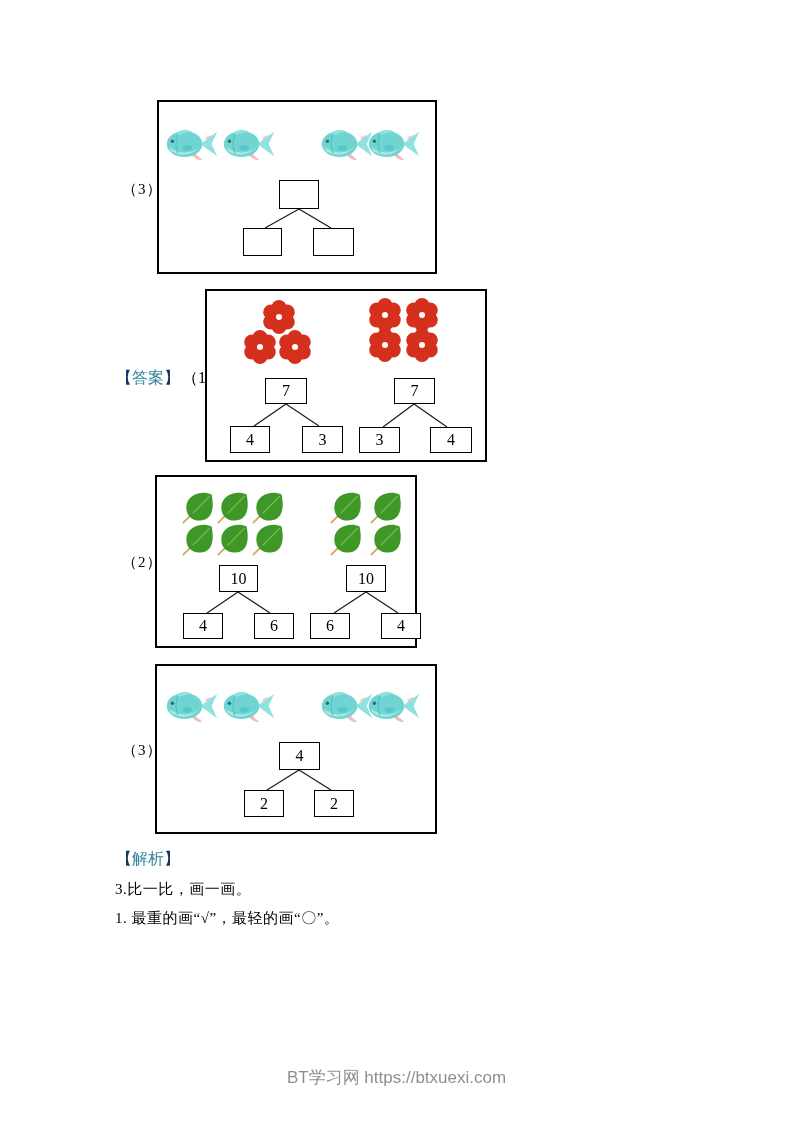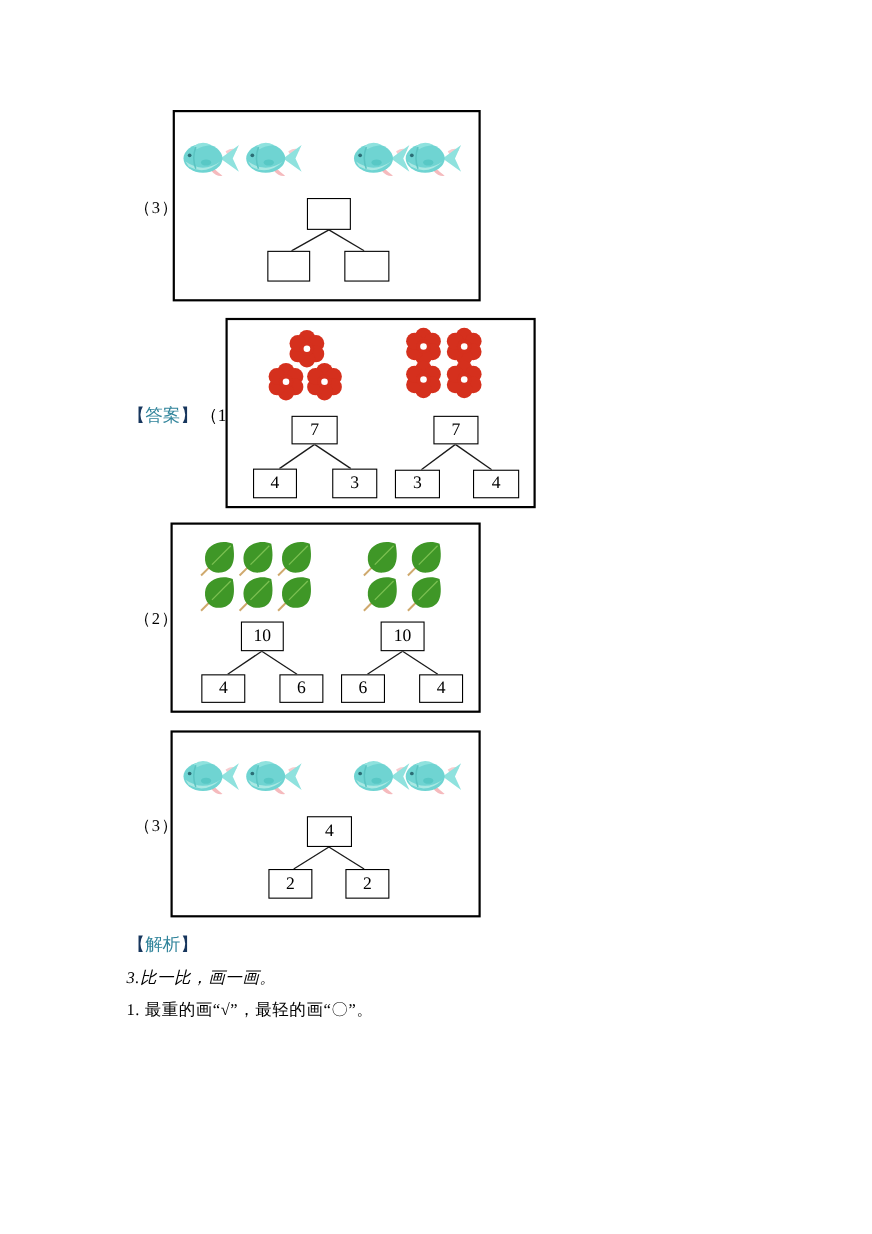--- a/index.html
+++ b/index.html
@@ -117,21 +117,21 @@
     <div class="bbox" style="left:58px;top:87px;width:42px;height:26px;">7</div>
     <div class="bbox" style="left:23px;top:135px;width:40px;height:27px;">4</div>
     <div class="bbox" style="left:95px;top:135px;width:41px;height:27px;">3</div>
     <div class="bbox" style="left:187px;top:87px;width:41px;height:26px;">7</div>
     <div class="bbox" style="left:152px;top:136px;width:41px;height:26px;">3</div>
     <div class="bbox" style="left:223px;top:136px;width:42px;height:26px;">4</div>
   </div>
 
   <div class="item-label" style="left:122px;top:553px;">（2）</div>
 
-  <div class="section-box" style="left:155px;top:475px;width:282px;height:173px;">
+  <div class="section-box" style="left:155px;top:475px;width:262px;height:173px;">
     <svg class="lines" width="278" height="169">
       <line x1="81" y1="115" x2="50" y2="136"></line>
       <line x1="81" y1="115" x2="113" y2="136"></line>
       <line x1="209" y1="115" x2="177" y2="136"></line>
       <line x1="209" y1="115" x2="241" y2="136"></line>
     </svg>
     <span class="icon" style="left:24px;top:12px;"><svg width="36" height="36">
           <use href="#sym-leaf"></use>
         </svg></span>
     <span class="icon" style="left:59px;top:12px;"><svg width="36" height="36">
@@ -190,17 +190,18 @@
         </svg></span>
     <div class="bbox" style="left:122px;top:76px;width:41px;height:28px;">4</div>
     <div class="bbox" style="left:87px;top:124px;width:40px;height:27px;">2</div>
     <div class="bbox" style="left:157px;top:124px;width:40px;height:27px;">2</div>
   </div>
 
   <div class="tag-label" style="left:116px;top:849px;">
     <span class="bracket">【</span><span class="word">解析</span><span class="bracket">】</span>
   </div>
 
-  <div class="body-line" style="left:115px;top:880px;font-style:italic;">3.比一比，画一画。</div>
+  <div class="body-line" style="left:115px;top:880px;">3.比一比，画一画。</div>
   <div class="body-line" style="left:115px;top:909px;">1. 最重的画“√”，最轻的画“〇”。</div>
 
+  <div class="footer">BT学习网 https://btxuexi.com</div>
 
 </div>
 
 </body></html>

